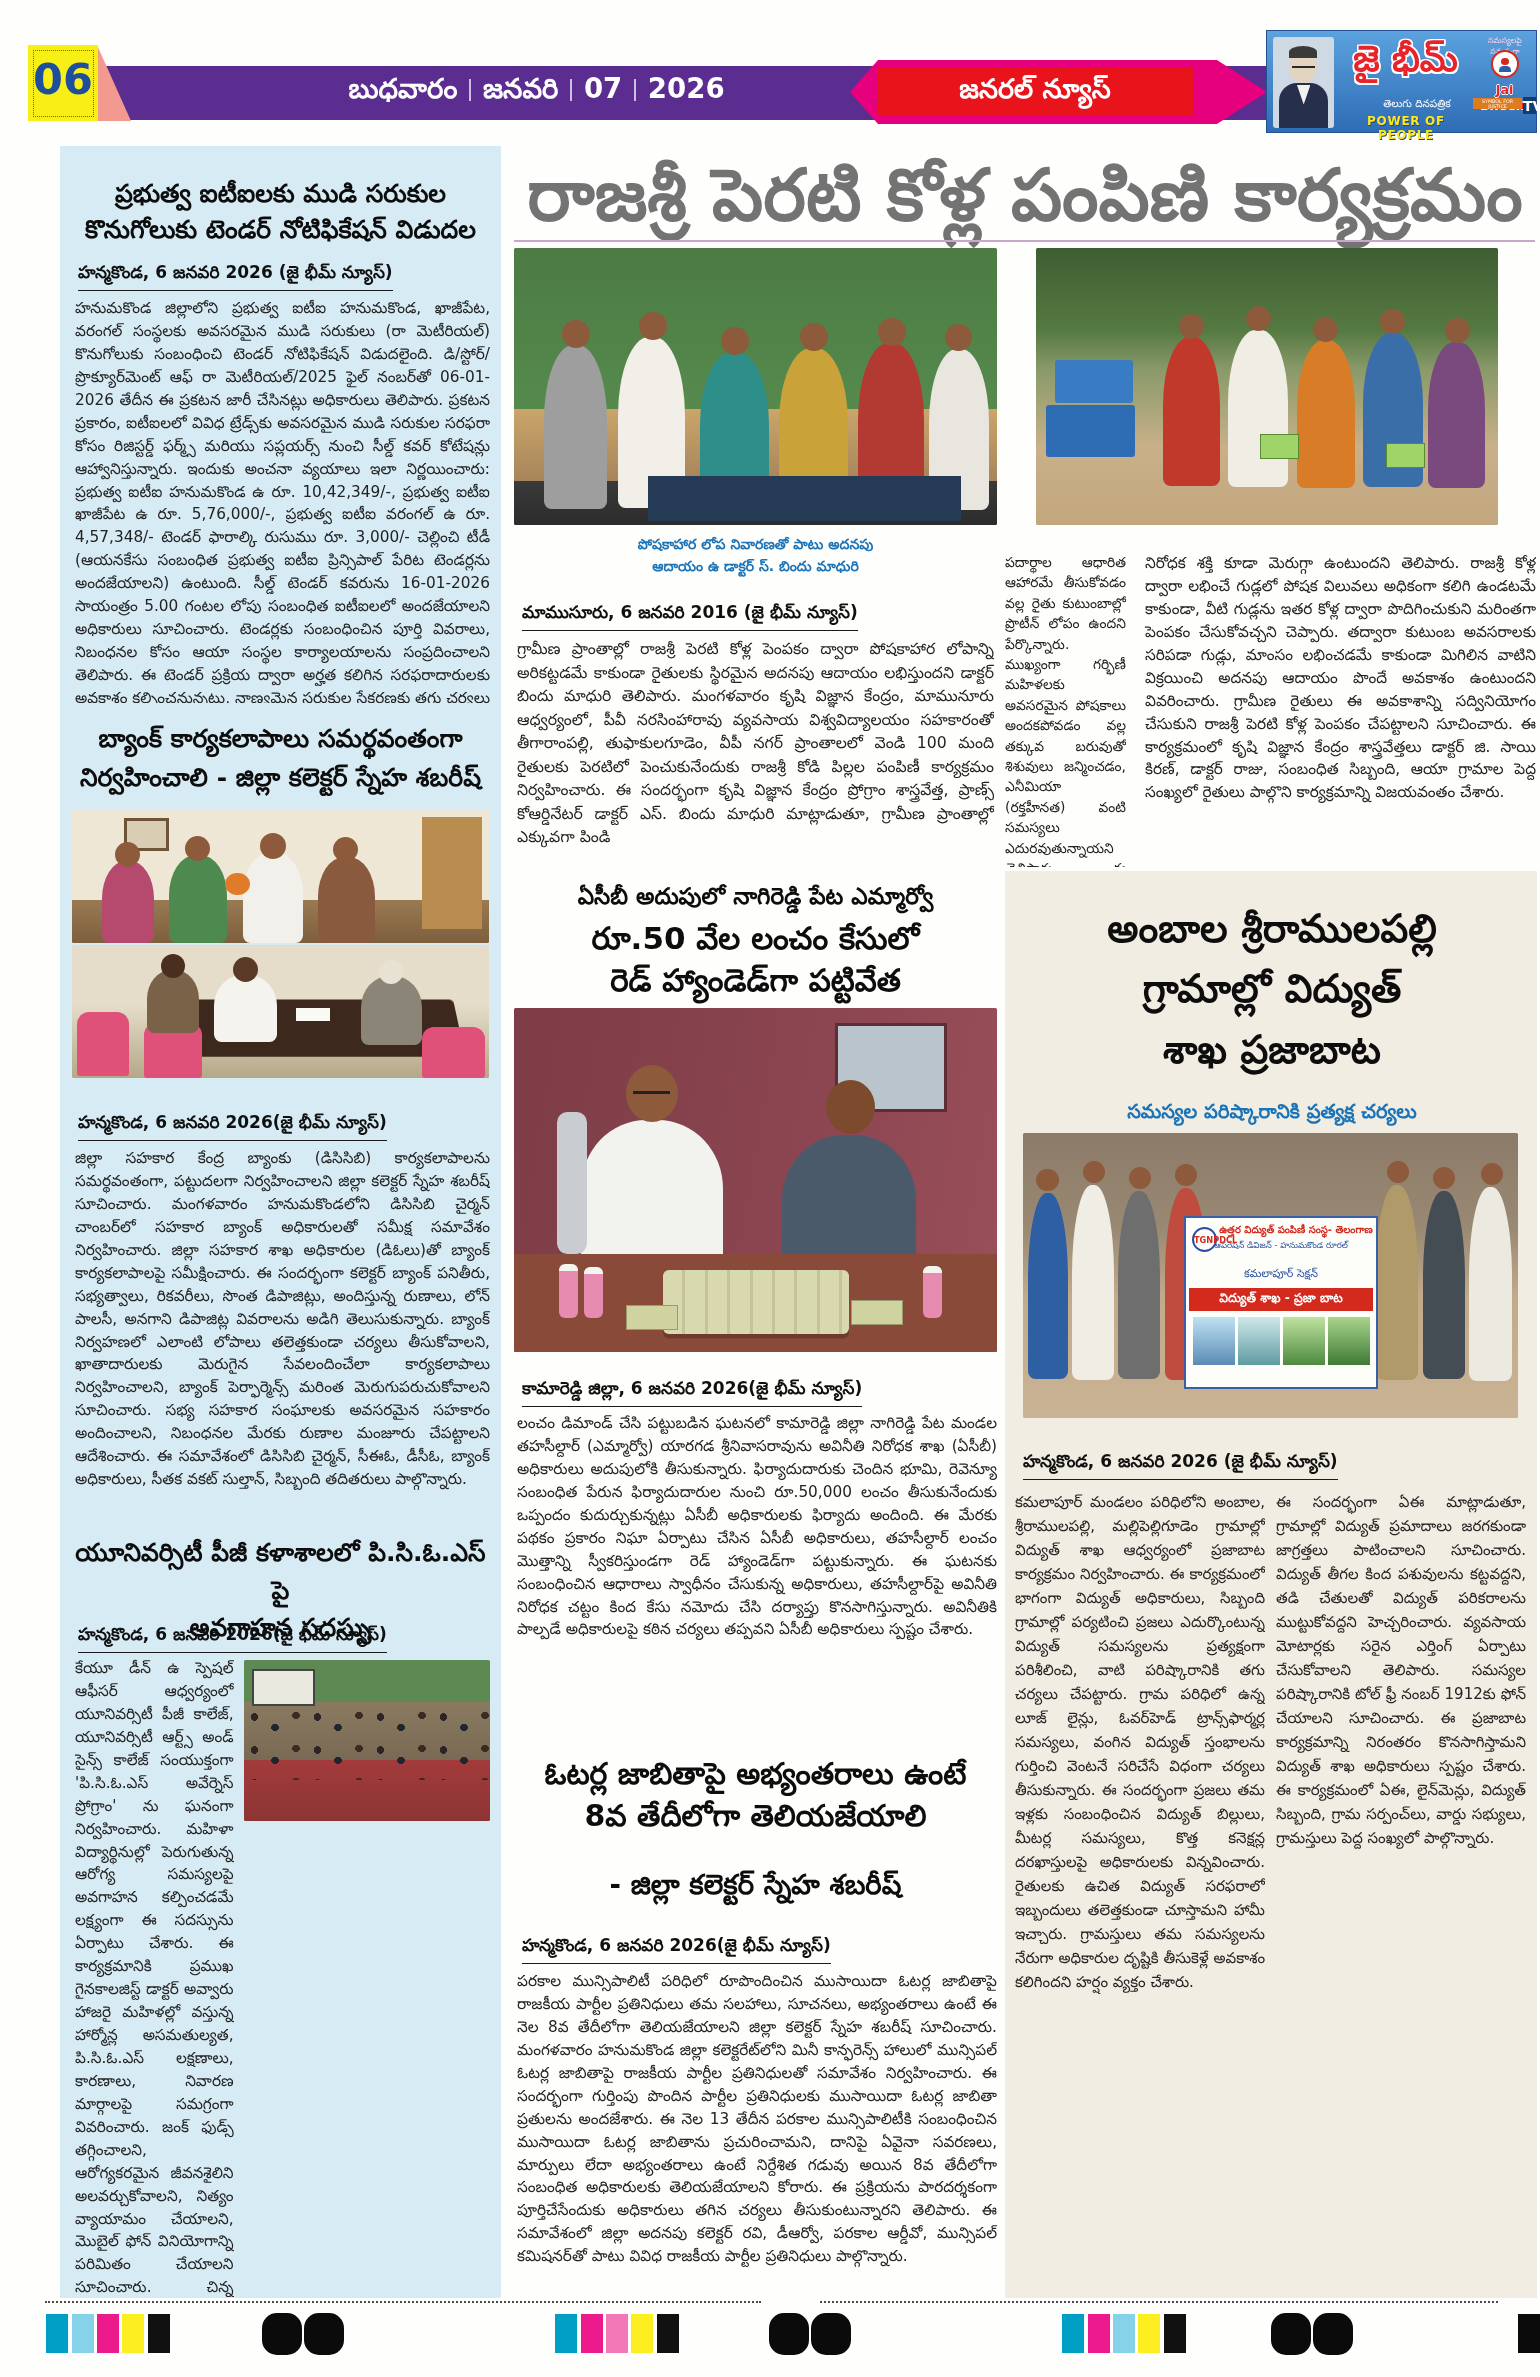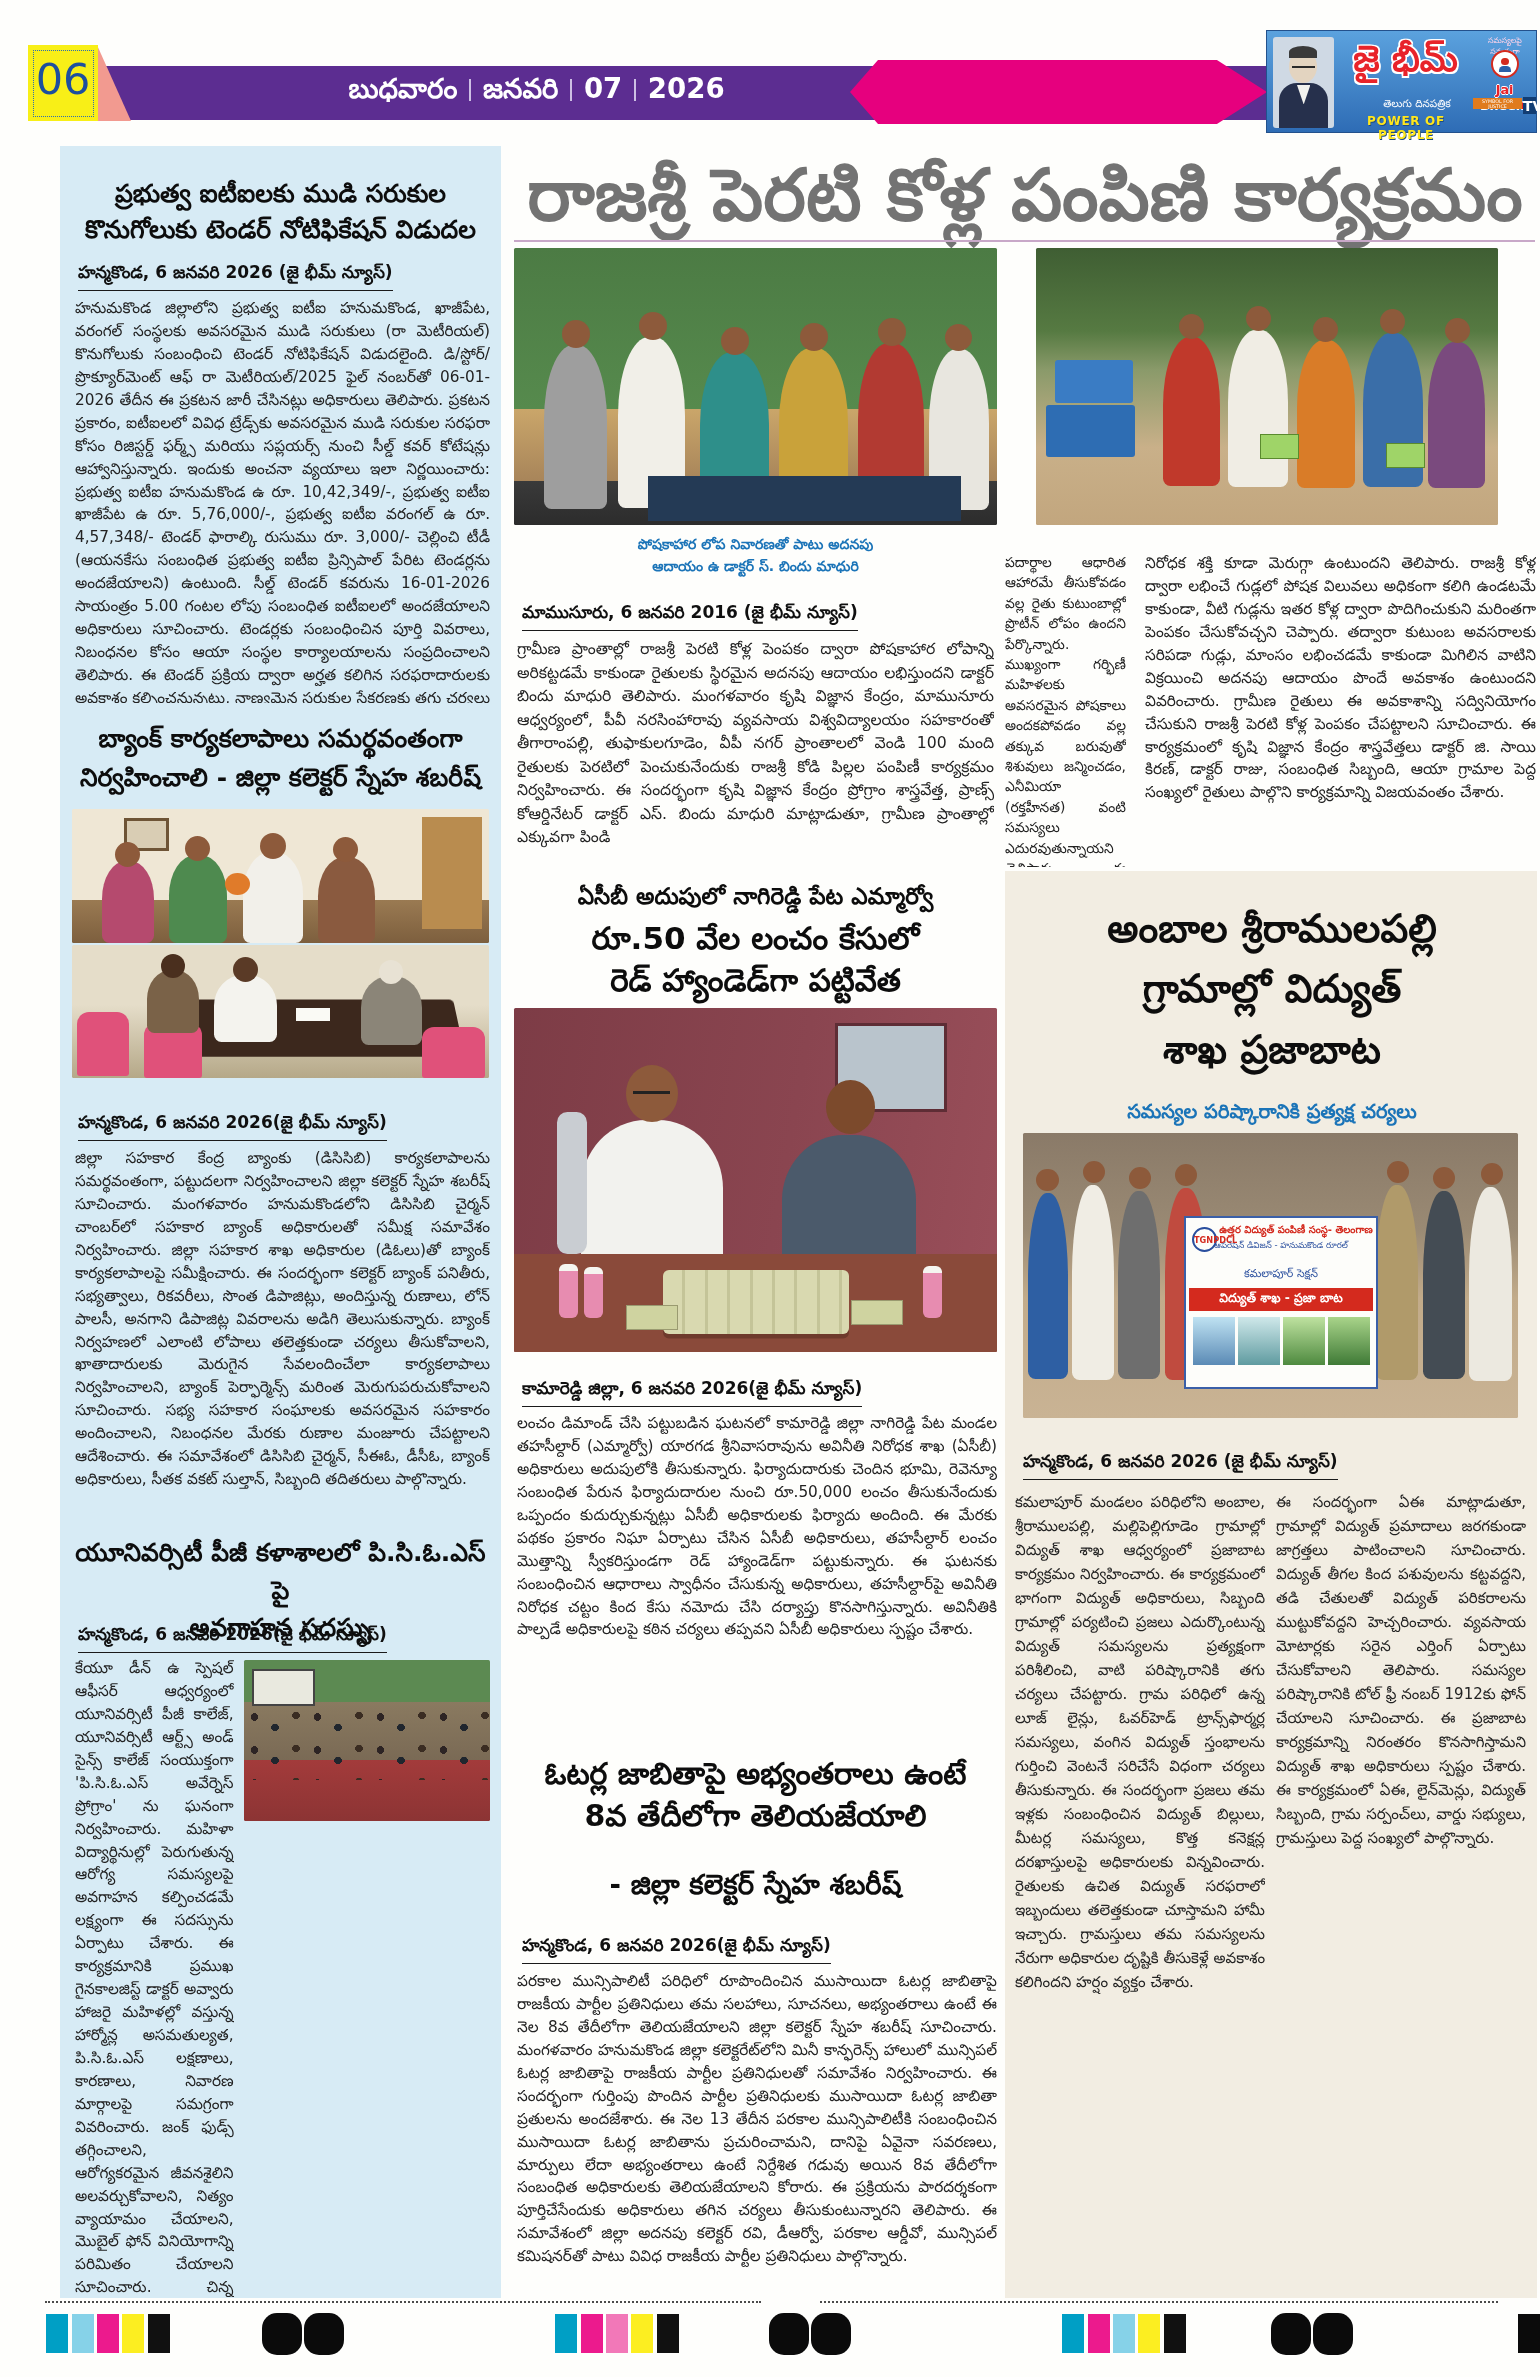--- a/index.html
+++ b/index.html
@@ -17,30 +17,33 @@
   .blob{position:absolute;width:40px;height:42px;background:#0b0b0b;border-radius:15px}
   .dotrule{position:absolute;border-top:2.2px dotted #4a4a4a;height:0}
 </style>
 </head>
 <body>
 
 <div id="paper">
 
   <div class="abs" style="left:28px;top:45px;width:70px;height:76px;background:#f8ef17;z-index:4">
     <div class="abs" style="inset:4.5px;border:1.5px dotted #2b6fb3"></div>
-    <div class="abs" style="left:0;top:9px;width:100%;text-align:center;font-size:43px;font-weight:normal;color:#1d4f9e">06</div>
+    <div class="abs" style="left:0;top:9px;width:100%;text-align:center;font-size:43px;font-weight:bold;color:#1d4f9e">06</div>
   </div>
   <div class="abs" style="left:97px;top:45px;width:34px;height:76px;background:#f29a90;clip-path:polygon(0 0,100% 100%,0 100%);z-index:3"></div>
 
   <div class="abs" style="left:97px;top:66px;width:1169px;height:54px;background:#5c2d91;z-index:1"></div>
   <div class="abs" style="left:313px;top:72px;width:447px;text-align:center;color:#fff;font-weight:bold;font-size:27.6px;z-index:2;white-space:nowrap">
     <span>బుధవారం</span><span style="display:inline-block;width:1.5px;height:22.4px;background:#cdbfe4;margin:0 12px;vertical-align:middle"></span><span>జనవరి</span><span style="display:inline-block;width:1.5px;height:22.4px;background:#cdbfe4;margin:0 12px;vertical-align:middle"></span><span>07</span><span style="display:inline-block;width:1.5px;height:22.4px;background:#cdbfe4;margin:0 12px;vertical-align:middle"></span><span>2026</span>
   </div>
 
   <div class="abs" style="left:850px;top:60px;width:417px;height:64px;background:#e6007e;clip-path:polygon(0 50%,28px 0,88% 0,100% 50%,88% 100%,28px 100%);z-index:3"></div>
+  <div class="abs" style="left:877px;top:67px;width:316px;height:49px;background:#e8131b;z-index:4;display:flex;align-items:center;justify-content:center">
+    <span style="color:#fff;font-weight:bold;font-size:27px">జనరల్ న్యూస్</span>
+  </div>
 
   <div class="abs" style="left:1266px;top:30px;width:271px;height:103px;background:linear-gradient(#5ba2de,#2e6cb5);border:0.7px solid #23518c;z-index:5">
     <div class="abs" style="left:6px;top:6px;width:61px;height:91px;background:#cfd9e4;border-radius:3px;overflow:hidden">
       <span class="abs" style="left:6px;top:46px;width:49px;height:45px;background:#26304c;border-radius:18px 18px 0 0"></span>
       <span class="abs" style="left:24px;top:48px;width:13.4px;height:19.4px;background:#f2f2ee;clip-path:polygon(50% 100%,0 0,100% 0)"></span>
       <span class="abs head" style="left:16.4px;top:13.4px;width:28px;height:33px;background:#e3d4c0"></span>
       <span class="abs" style="left:16.4px;top:9px;width:28px;height:12px;background:#3a3a3a;border-radius:50% 50% 0 0"></span>
       <span class="abs" style="left:19.4px;top:25px;width:22.4px;height:6px;border-bottom:2.2px solid #2a2a2a"></span>
     </div>
     <div class="abs" style="left:72px;top:7.5px;width:133px;text-align:center;font-size:36px;font-weight:bold;color:#e8232a;line-height:1.1;text-shadow:1.5px 0 #fff,-1.5px 0 #fff,0 1.5px #fff,0 -1.5px #fff,1.5px 1.5px #fff,-1.5px -1.5px #fff,1.5px -1.5px #fff,-1.5px 1.5px #fff">జై భీమ్</div>

